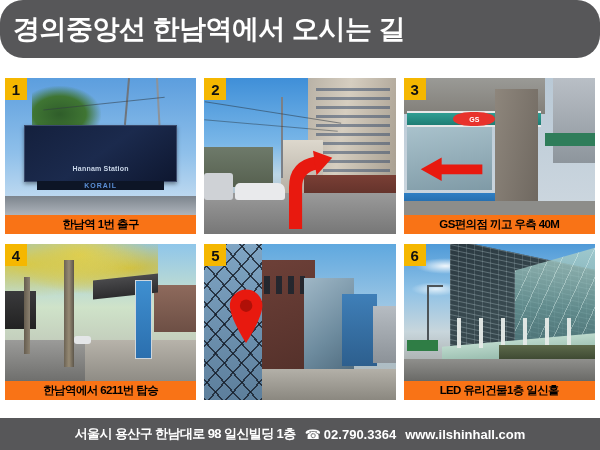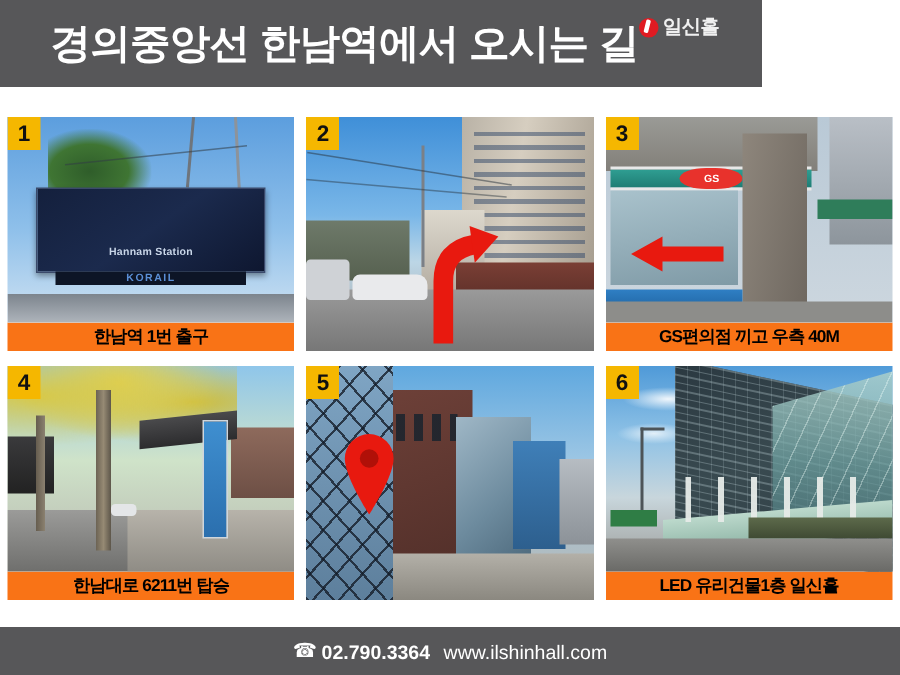--- a/index.html
+++ b/index.html
@@ -6,23 +6,23 @@
   html, body {
     width: 600px; height: 450px;
     font-family: "Liberation Sans", "DejaVu Sans", sans-serif;
     background: #ffffff;
     overflow: hidden;
   }
   .page { position: relative; width: 600px; height: 450px; background: #fff; }
 
   
   .header {
-    position: absolute; left: 0; top: 0; width: 508px; height: 58px;
+    position: absolute; left: 0; top: 0; width: 600px; height: 58px;
     background: #575759;
-    display: flex; align-items: center; justify-content: center;
+    display: flex; align-items: center; justify-content: space-between; border-radius: 23px;
   }
   .header-title {
     color: #ffffff;
     font-size: 27px;
     font-weight: bold;
     letter-spacing: -0.5px;
     padding-left: 13px;
     white-space: nowrap;
     line-height: 1;
   }
@@ -361,34 +361,30 @@
   .footer-address {
     color: #ffffff; font-size: 13px; font-weight: bold; letter-spacing: -0.6px;
     white-space: nowrap;
   }
   .footer-phone {
     color: #ffffff; font-size: 13px; font-weight: bold; white-space: nowrap;
     display: flex; align-items: center; gap: 3px;
   }
   .phone-glyph { font-size: 13px; }
   .footer-url {
-    color: #ffffff; font-size: 13px; font-weight: normal; white-space: nowrap;
+    color: #ffffff; font-size: 13px; font-weight: bold; white-space: nowrap;
   }
 </style>
 </head>
 <body>
 
 <div class="page">
 
   <div class="header">
     <div class="header-title">경의중앙선 한남역에서 오시는 길</div>
-    <div class="brand">
-      <span class="brand-mark"></span>
-      <span class="brand-name">일신홀</span>
-    </div>
   </div>
 
   <div class="grid">
 
     <div class="card">
       <div class="photo ph1">
         <div class="tree"></div>
         <div class="pole-a"></div>
         <div class="pole-b"></div>
         <div class="wire"></div>
@@ -448,21 +444,21 @@
         <div class="shop-r"></div>
         <div class="road4"></div>
         <div class="sidewalk"></div>
         <div class="carw"></div>
         <div class="shelter"></div>
         <div class="bus-sign"></div>
         <div class="trunk2"></div>
         <div class="trunk1"></div>
         <div class="badge">4</div>
       </div>
-      <div class="caption">한남대로 6211번 탑승</div>
+      <div class="caption">한남역에서 6211번 탑승</div>
     </div>
 
     <div class="card">
       <div class="photo ph5">
         <div class="brick-bld"></div>
         <div class="glass-bld"></div>
         <div class="blue-bld"></div>
         <div class="far-bld"></div>
         <div class="plaza"></div>
         <div class="glass-fence"></div>
@@ -487,20 +483,21 @@
         <div class="green-sign"></div>
         <div class="road6"></div>
         <div class="badge">6</div>
       </div>
       <div class="caption">LED 유리건물1층 일신홀</div>
     </div>
 
   </div>
 
   <div class="footer">
+    <span class="footer-address">서울시 용산구 한남대로 98 일신빌딩 1층</span>
     <span class="footer-phone">
       <span class="phone-glyph">☎</span>
       <span>02.790.3364</span>
     </span>
     <span class="footer-url">www.ilshinhall.com</span>
   </div>
 
 </div>
 
 </body></html>

